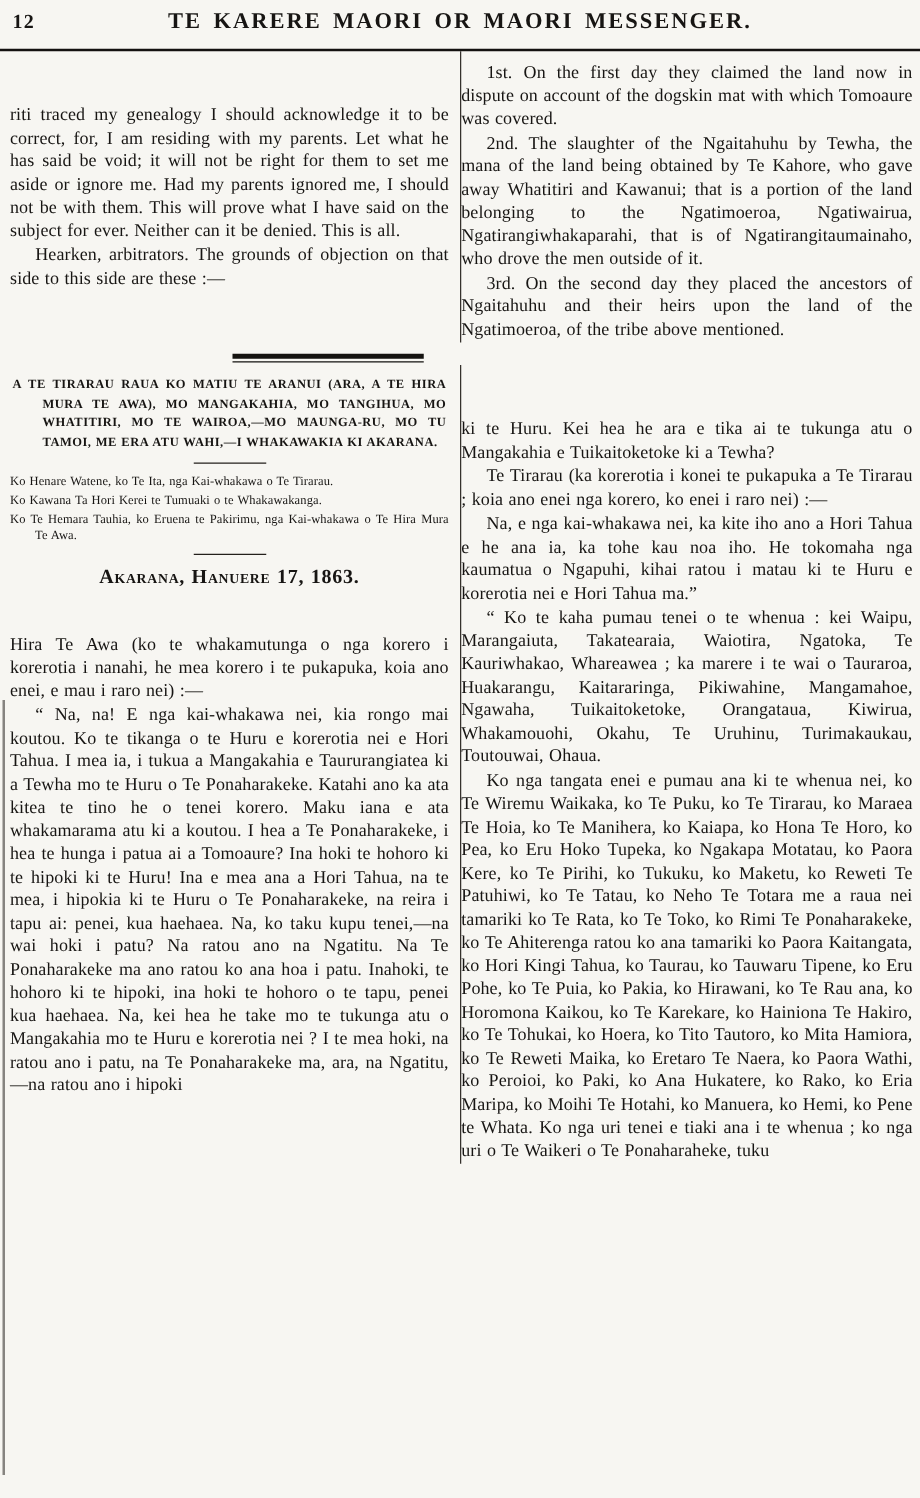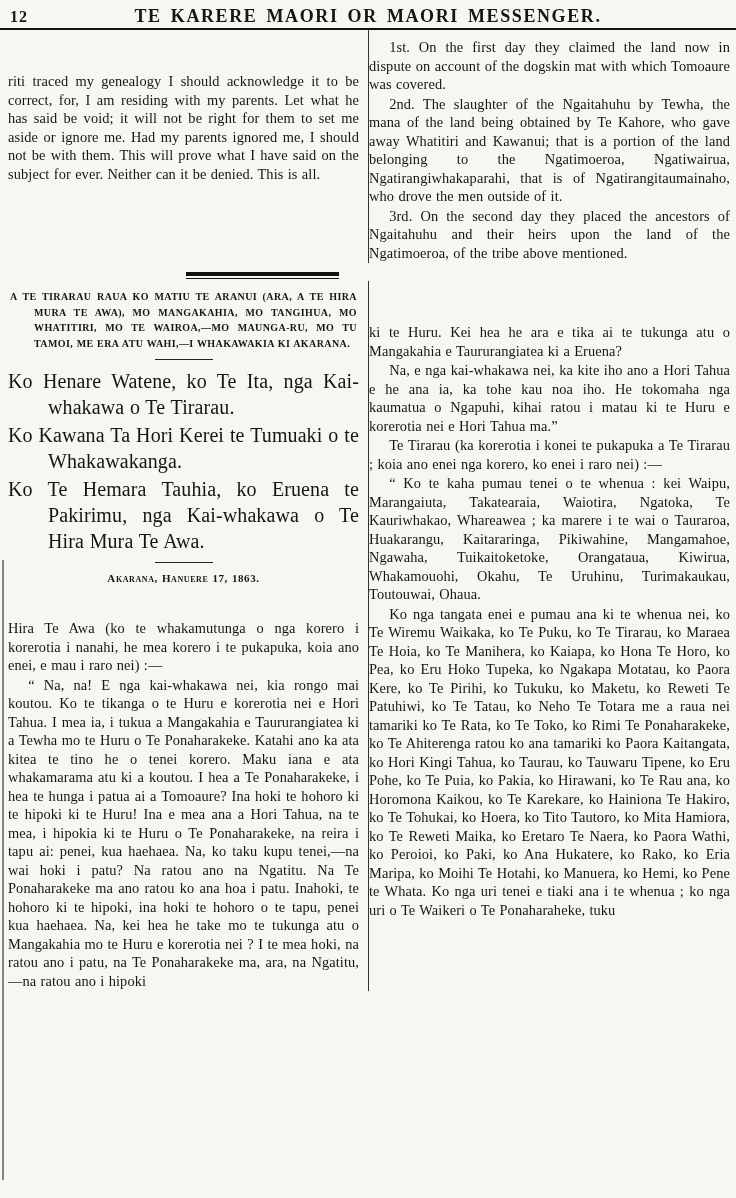--- a/index.html
+++ b/index.html
@@ -7,21 +7,21 @@
     width:736px;height:1198px;overflow:hidden;
     background:#f7f6f2;color:#171513;
     font-family:"Liberation Serif","DejaVu Serif",serif;
     -webkit-font-smoothing:antialiased;
   }
   .page{position:relative;width:736px;height:1198px;}
 
   
   .header{
     display:flex;align-items:baseline;
-    padding:6px 10px 1px 10px;
+    padding:6px 10px 12px 10px;
     border-bottom:2px solid #141210;
   }
   .pagenum{font-weight:bold;font-size:16px;width:48px;letter-spacing:1px;}
   .masthead{
     flex:1;text-align:center;font-weight:bold;font-size:18px;
     letter-spacing:1.6px;margin-right:48px;word-spacing:3px;
   }
 
   
   .cols{display:flex;align-items:stretch;}
@@ -47,25 +47,25 @@
     letter-spacing:1.2px;word-spacing:2px;margin:14px 0 8px 0;text-indent:0;
   }
   .sec-subheading{
     font-weight:bold;font-size:10px;line-height:1.55;
     padding-left:2.4em;text-indent:-2.4em;text-align:justify;
     letter-spacing:.4px;margin:0 2px 4px 2px;
   }
   .shortrule{width:58px;border:none;border-top:1.2px solid #24201c;margin:8px auto 8px auto;}
   .judge{
     padding-left:2em;text-indent:-2em;margin:0 0 2px 0;
-    font-size:20px;line-height:1.3;text-align:justify;
+    font-size:10px;line-height:1.3;text-align:justify;
   }
   .dateline{
     text-align:center;font-weight:bold;font-variant:small-caps;
-    font-size:11px;letter-spacing:.6px;margin:6px 0 5px 0;text-indent:0;
+    font-size:16px;letter-spacing:.6px;margin:6px 0 5px 0;text-indent:0;
   }
 
   
   .edge-artifact{
     position:absolute;left:2px;top:560px;height:620px;width:2px;
     background:#2a2622;opacity:.55;
   }
 </style>
 </head>
 <body>
@@ -75,20 +75,21 @@
   <div class="edge-artifact"></div>
 
   <div class="header">
     <div class="pagenum">12</div>
     <div class="masthead">TE KARERE MAORI OR MAORI MESSENGER.</div>
   </div>
 
   <div class="cols">
     <div class="col col-left">
       <p class="noindent">riti traced my genealogy I should acknowledge it to be correct, for, I am residing with my parents.  Let what he has said be void; it will not be right for them to set me aside or ignore me.  Had my parents ignored me, I should not be with them.  This will prove what I have said on the subject for ever.  Neither can it be denied.  This is all.</p>
+      <p>Hearken, arbitrators.  The grounds of objection on that side to this side are these :—</p>
     </div>
     <div class="col col-right">
       <p>1st.  On the first day they claimed the land now in dispute on account of the dogskin mat with which Tomoaure was covered.</p>
       <p>2nd.  The slaughter of the Ngaitahuhu by Tewha, the mana of the land being obtained by Te Kahore, who gave away Whatitiri and Kawanui; that is a portion of the land belonging to the Ngatimoeroa, Ngatiwairua, Ngatirangiwhakaparahi, that is of Ngatirangitaumainaho, who drove the men outside of it.</p>
       <p>3rd.  On the second day they placed the ancestors of Ngaitahuhu and their heirs upon the land of the Ngatimoeroa, of the tribe above mentioned.</p>
     </div>
   </div>
 
   <div class="divider"></div>
 
@@ -98,21 +99,21 @@
       <hr class="shortrule">
       <p class="judge">Ko Henare Watene, ko Te Ita, nga Kai-whakawa o Te Tirarau.</p>
       <p class="judge">Ko Kawana Ta Hori Kerei te Tumuaki o te Whakawakanga.</p>
       <p class="judge">Ko Te Hemara Tauhia, ko Eruena te Pakirimu, nga Kai-whakawa o Te Hira Mura Te Awa.</p>
       <hr class="shortrule">
       <p class="dateline">Akarana, Hanuere 17, 1863.</p>
       <p class="noindent">Hira Te Awa (ko te whakamutunga o nga korero i korerotia i nanahi, he mea korero i te pukapuka, koia ano enei, e mau i raro nei) :—</p>
       <p>“ Na, na!  E nga kai-whakawa nei, kia rongo mai koutou.  Ko te tikanga o te Huru e korerotia nei e Hori Tahua.  I mea ia, i tukua a Mangakahia e Taururangiatea ki a Tewha mo te Huru o Te Ponaharakeke. Katahi ano ka ata kitea te tino he o tenei korero.  Maku iana e ata whakamarama atu ki a koutou.  I hea a Te Ponaharakeke, i hea te hunga i patua ai a Tomoaure?  Ina hoki te hohoro ki te hipoki ki te Huru! Ina e mea ana a Hori Tahua, na te mea, i hipokia ki te Huru o Te Ponaharakeke, na reira i tapu ai: penei, kua haehaea.  Na, ko taku kupu tenei,—na wai hoki i patu?  Na ratou ano na Ngatitu.  Na Te Ponaharakeke ma ano ratou ko ana hoa i patu.  Inahoki, te hohoro ki te hipoki, ina hoki te hohoro o te tapu, penei kua haehaea.  Na, kei hea he take mo te tukunga atu o Mangakahia mo te Huru e korerotia nei ?  I te mea hoki, na ratou ano i patu, na Te Ponaharakeke ma, ara, na Ngatitu,—na ratou ano i hipoki</p>
     </div>
     <div class="col col-right">
-      <p class="noindent">ki te Huru.  Kei hea he ara e tika ai te tukunga atu o Mangakahia e Taururangiatea ki a Eruena?</p>
+      <p class="noindent">ki te Huru.  Kei hea he ara e tika ai te tukunga atu o Mangakahia e Tuikaitoketoke ki a Tewha?</p>
+      <p>Te Tirarau (ka korerotia i konei te pukapuka a Te Tirarau ; koia ano enei nga korero, ko enei i raro nei) :—</p>
       <p>Na, e nga kai-whakawa nei, ka kite iho ano a Hori Tahua e he ana ia, ka tohe kau noa iho.  He tokomaha nga kaumatua o Ngapuhi, kihai ratou i matau ki te Huru e korerotia nei e Hori Tahua ma.”</p>
-      <p>Te Tirarau (ka korerotia i konei te pukapuka a Te Tirarau ; koia ano enei nga korero, ko enei i raro nei) :—</p>
       <p>“ Ko te kaha pumau tenei o te whenua : kei Waipu, Marangaiuta, Takatearaia, Waiotira, Ngatoka, Te Kauriwhakao, Whareawea ; ka marere i te wai o Tauraroa, Huakarangu, Kaitararinga, Pikiwahine, Mangamahoe, Ngawaha, Tuikaitoketoke, Orangataua, Kiwirua, Whakamouohi, Okahu, Te Uruhinu, Turimakaukau, Toutouwai, Ohaua.</p>
       <p>Ko nga tangata enei e pumau ana ki te whenua nei, ko Te Wiremu Waikaka, ko Te Puku, ko Te Tirarau, ko Maraea Te Hoia, ko Te Manihera, ko Kaiapa, ko Hona Te Horo, ko Pea, ko Eru Hoko Tupeka, ko Ngakapa Motatau, ko Paora Kere, ko Te Pirihi, ko Tukuku, ko Maketu, ko Reweti Te Patuhiwi, ko Te Tatau, ko Neho Te Totara me a raua nei tamariki ko Te Rata, ko Te Toko, ko Rimi Te Ponaharakeke, ko Te Ahiterenga ratou ko ana tamariki ko Paora Kaitangata, ko Hori Kingi Tahua, ko Taurau, ko Tauwaru Tipene, ko Eru Pohe, ko Te Puia, ko Pakia, ko Hirawani, ko Te Rau ana, ko Horomona Kaikou, ko Te Karekare, ko Hainiona Te Hakiro, ko Te Tohukai, ko Hoera, ko Tito Tautoro, ko Mita Hamiora, ko Te Reweti Maika, ko Eretaro Te Naera, ko Paora Wathi, ko Peroioi, ko Paki, ko Ana Hukatere, ko Rako, ko Eria Maripa, ko Moihi Te Hotahi, ko Manuera, ko Hemi, ko Pene te Whata.  Ko nga uri tenei e tiaki ana i te whenua ; ko nga uri o Te Waikeri o Te Ponaharaheke, tuku</p>
     </div>
   </div>
 
 </div>
 
 </body></html>

